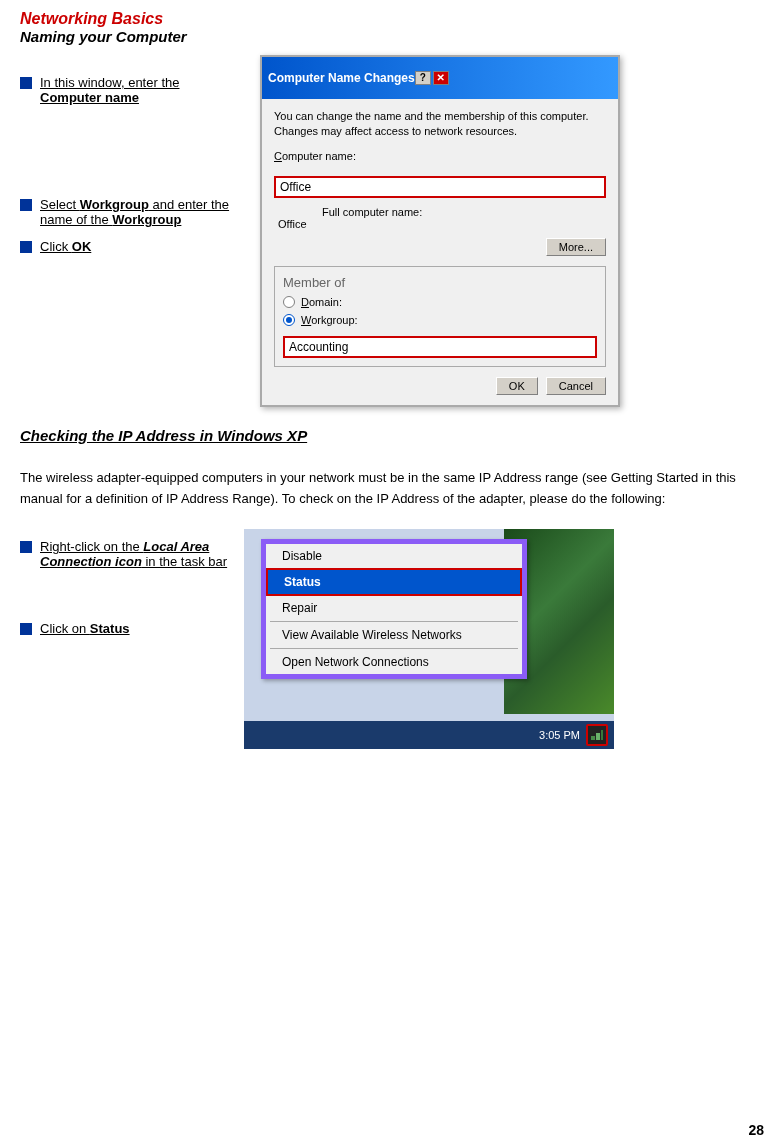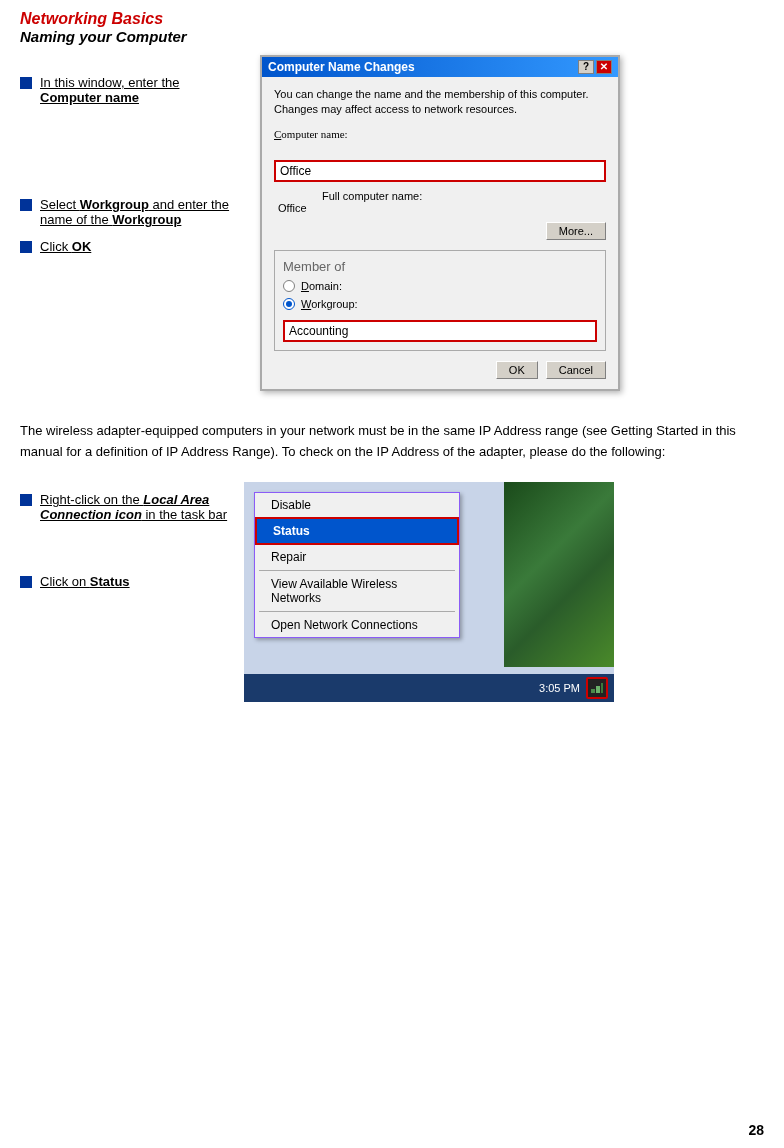--- a/index.html
+++ b/index.html
@@ -67,23 +67,23 @@
       background: #f0f0f0;
       width: 360px;
       box-shadow: 2px 2px 6px rgba(0,0,0,0.3);
     }
 
     .dialog-titlebar {
       background: linear-gradient(to right, #0055cc, #3399ff);
       color: white;
       font-size: 12px;
       font-weight: bold;
-      padding: 3px 6px;
-      display: flex;
-      justify-content: space-between;
+      padding: 14px 6px;
+      display: flex;
+      justify-content: flex-start;
       align-items: center;
     }
 
     .dialog-title-buttons {
       display: flex;
       gap: 2px;
     }
 
     .dialog-btn-help {
       background: #d4d0c8;
@@ -117,22 +117,21 @@
     }
 
     .dialog-desc {
       font-size: 11px;
       margin-bottom: 10px;
       line-height: 1.4;
     }
 
     .field-label {
       font-size: 11px;
-      margin-bottom: 20px;
-      font-family: Liberation Serif, serif;
+      margin-bottom: 14px;
     }
 
     .field-input {
       width: 100%;
       border: 2px solid #cc0000;
       background: white;
       padding: 2px 4px;
       font-size: 12px;
       margin-bottom: 8px;
     }
@@ -361,20 +360,21 @@
         <div class="dialog-ok-cancel">
           <button class="win-button">OK</button>
           <button class="win-button">Cancel</button>
         </div>
       </div>
     </div>
   </div>
 </div>
 
 <div class="section2">
+  <div class="section2-heading">Checking the IP Address in Windows XP</div>
 
   <div style="height: 10px;"></div>
 
   <div class="section2-text">The wireless adapter-equipped computers in your network must be in the same IP Address range (see Getting Started in this manual for a definition of IP Address Range).  To check on the IP Address of the adapter, please do the following:</div>
 
   <div class="content-block2">
     <div class="left-notes2">
 
       <div class="bullet-item">
         <div class="bullet-square"></div>
@@ -388,21 +388,21 @@
       </div>
     </div>
 
     <div style="position: relative; width: 370px; height: 220px; overflow: hidden; background: #c8d4e8;">
 
       <div style="position: absolute; right: 0; top: 0; width: 110px; height: 185px; background: #2a5c2a; overflow: hidden;">
         <div style="width: 100%; height: 100%; background: linear-gradient(135deg, #1a4a1a 0%, #3a7a3a 40%, #2a5c2a 60%, #4a8a2a 100%);"></div>
       </div>
 
       <div style="position: absolute; left: 10px; top: 10px;">
-        <div style="background: #f0f0f0; border: 1px solid #8b5cf6; box-shadow: 2px 2px 4px rgba(0,0,0,0.3); width: 206px; font-size: 12px;">
+        <div style="background: #f0f0f0; border: 5px solid #8b5cf6; box-shadow: 2px 2px 4px rgba(0,0,0,0.3); width: 266px; font-size: 12px; margin-left: 7px;">
           <div class="menu-item" style="padding: 5px 16px;">Disable</div>
           <div style="background: #0055cc; color: white; padding: 5px 16px; font-weight: bold; border: 2px solid #cc0000;">Status</div>
           <div class="menu-item" style="padding: 5px 16px;">Repair</div>
           <div style="height: 1px; background: #aaa; margin: 1px 4px;"></div>
           <div class="menu-item" style="padding: 5px 16px;">View Available Wireless Networks</div>
           <div style="height: 1px; background: #aaa; margin: 1px 4px;"></div>
           <div class="menu-item" style="padding: 5px 16px;">Open Network Connections</div>
         </div>
       </div>
 

